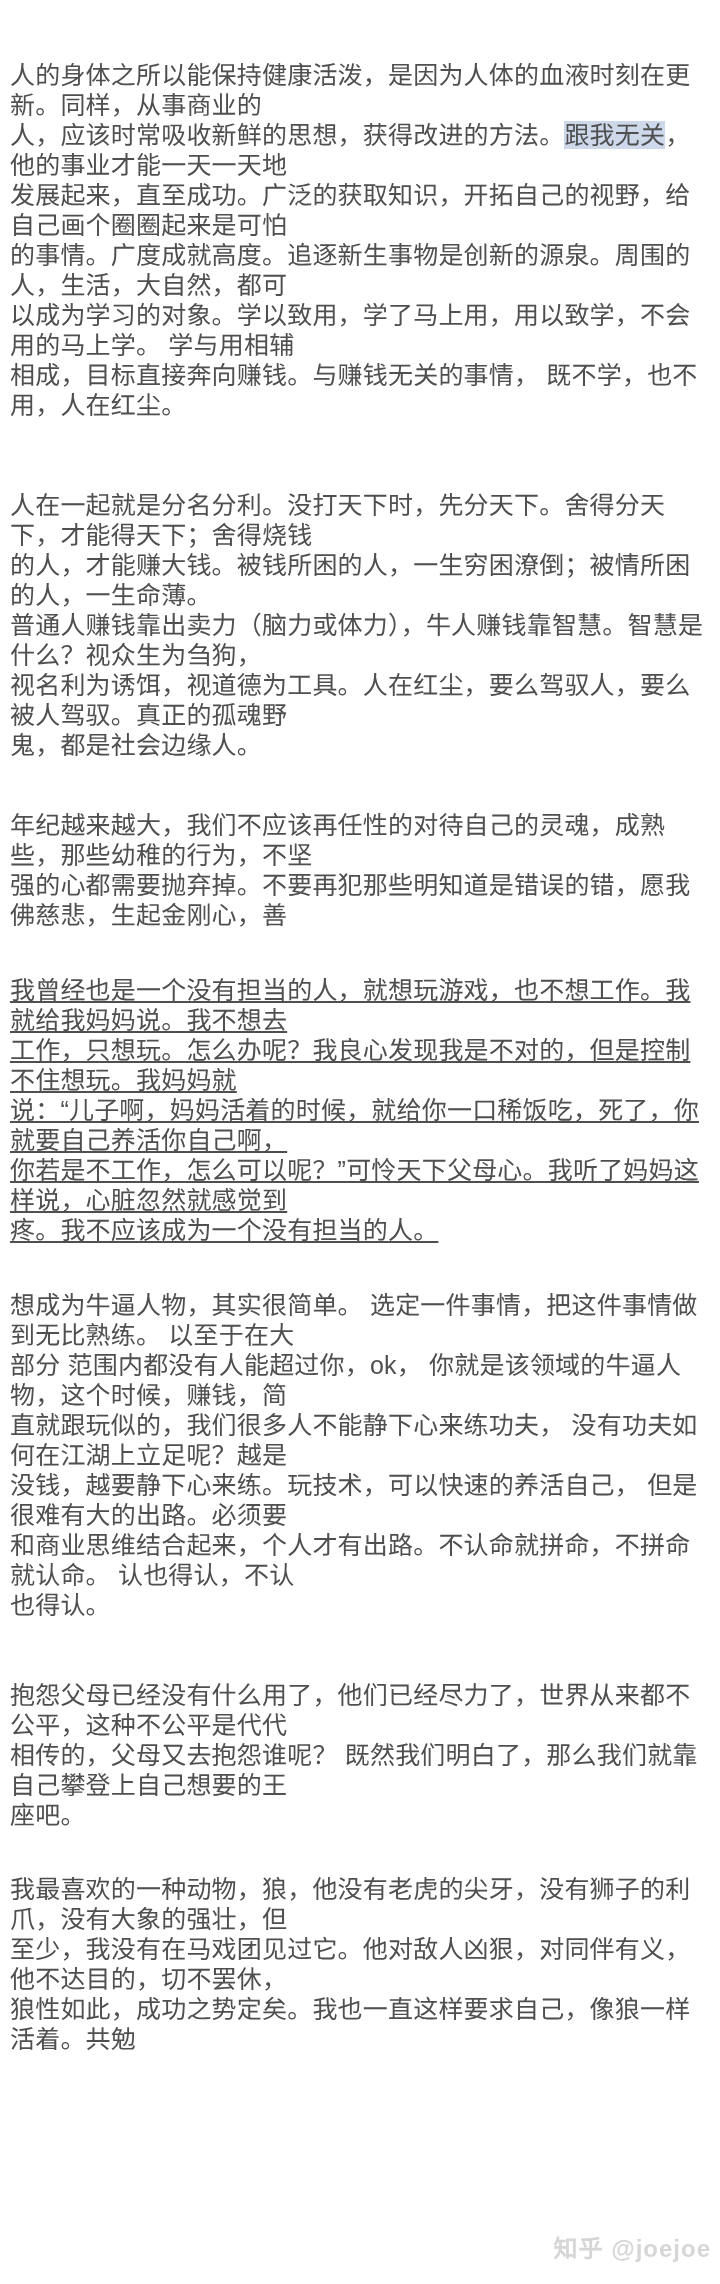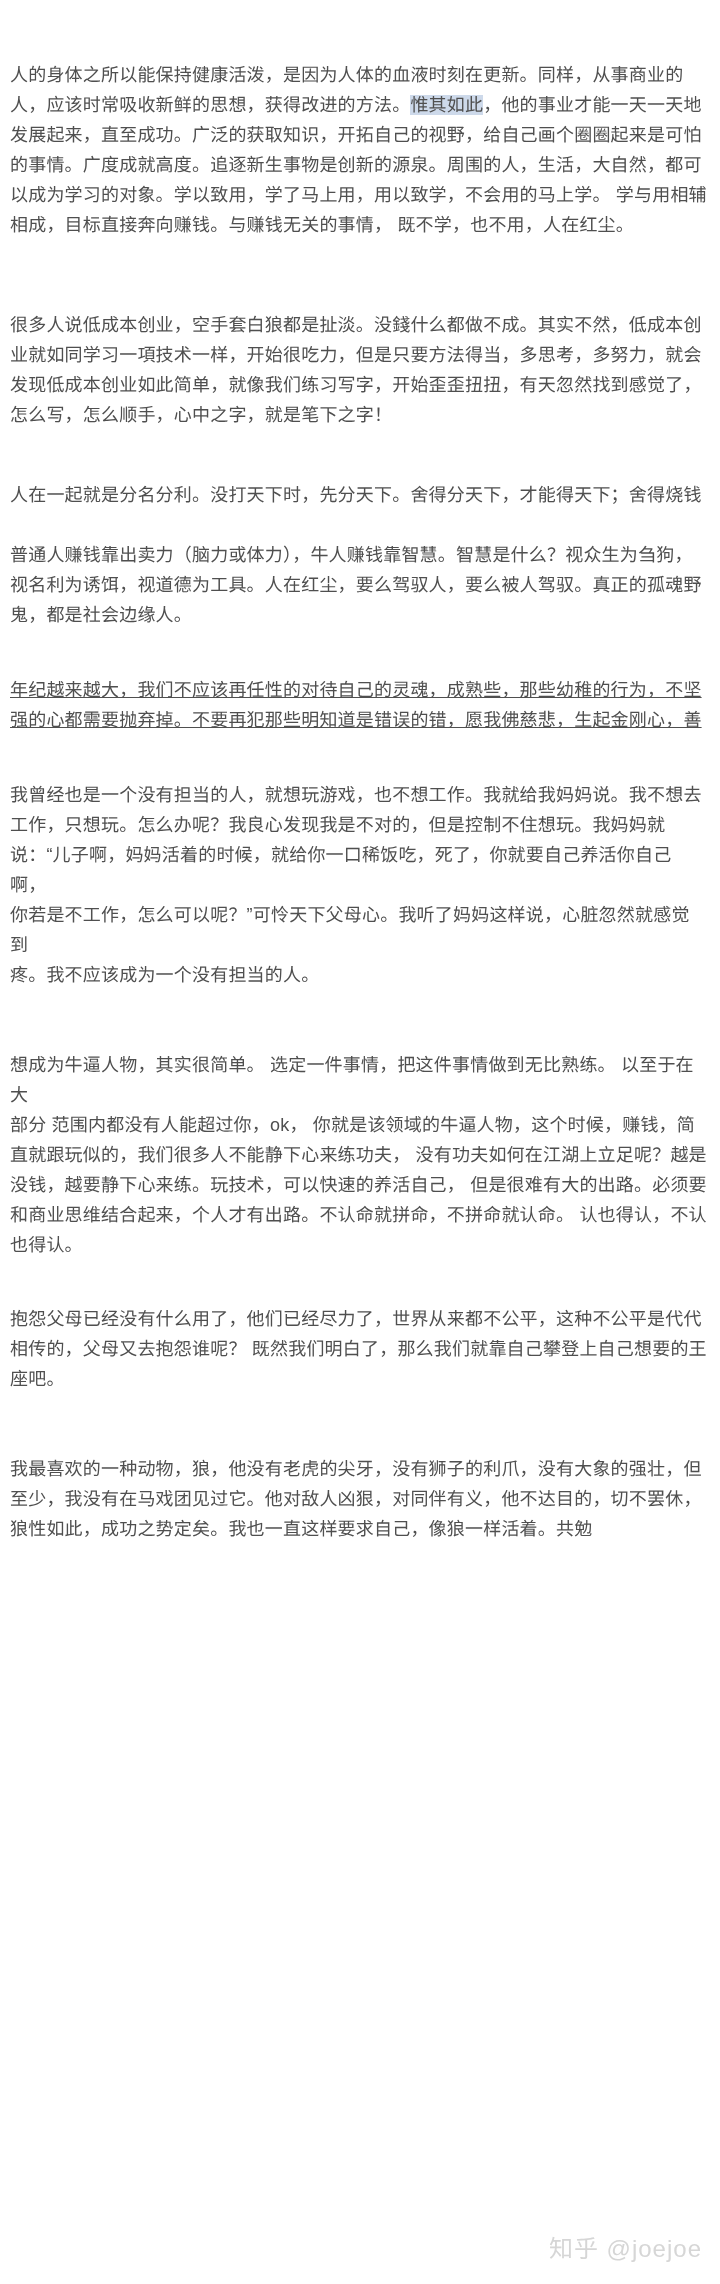--- a/index.html
+++ b/index.html
@@ -17,21 +17,21 @@
   .page{
     position:relative;
     width:720px;
     height:2284px;
     background:var(--bg);
     overflow:hidden;
   }
   .article{
     padding:60px 13px 0 10px;
     color:var(--text);
-    font-size:18px;
+    font-size:25px;
     line-height:30px;
     letter-spacing:0.2px;
     word-break:break-all;
   }
   .article p{
     margin:0;
   }
   
   .article p:nth-of-type(1){margin-bottom:70px;}
   .article p:nth-of-type(2){margin-bottom:50px;}
@@ -46,37 +46,37 @@
   .article p:nth-of-type(11){margin-bottom:30px;}
   .article p:nth-of-type(12){margin-bottom:30px;}
   .article p:nth-of-type(13){margin-bottom:27px;}
   .article p:nth-of-type(14){margin-bottom:23px;}
   .article p:nth-of-type(15){margin-bottom:0;}
   .hl{
     background:var(--hl);
   }
   .watermark{
     position:absolute;
-    right:18px;
+    right:9px;
     bottom:20px;
     font-size:24px;
     letter-spacing:1px;
     color:var(--wm);
     text-shadow:2px 2px 0 #ffffff;
     user-select:none;
+    font-weight:bold;
   }
 </style>
 </head>
 <body>
 
 <div class="page">
   <div class="article">
-      <p><span>人的身体之所以能保持健康活泼，是因为人体的血液时刻在更新。同样，从事商业的</span><br><span>人，应该时常吸收新鲜的思想，获得改进的方法。</span><span class="hl">惟其如此</span><span>，他的事业才能一天一天地</span><br><span>发展起来，直至成功。广泛的获取知识，开拓自己的视野，给自己画个圈圈起来是可怕</span><br><span>的事情。广度成就高度。追逐新生事物是创新的源泉。周围的人，生活，大自然，都可</span><br><span>以成为学习的对象。学以致用，学了马上用，用以致学，不会用的马上学。 学与用相辅</span><br><span>相成，目标直接奔向赚钱。与赚钱无关的事情， 既不学，也不用，人在红尘。</span></p>
-      <p><span>很多人说低成本创业，空手套白狼都是扯淡。没錢什么都做不成。其实不然，低成本创</span><br><span>业就如同学习一項技术一样，开始很吃力，但是只要方法得当，多思考，多努力，就会</span><br><span>发现低成本创业如此简单，就像我们练习写字，开始歪歪扭扭，有天忽然找到感觉了，</span><br><span>怎么写，怎么顺手，心中之字，就是笔下之字！</span></p>
-      <p><span>人在一起就是分名分利。没打天下时，先分天下。舍得分天下，才能得天下；舍得烧钱</span><br><br><span>普通人赚钱靠出卖力（脑力或体力），牛人赚钱靠智慧。智慧是什么？视众生为刍狗，</span><br><span>视名利为诱饵，视道德为工具。人在红尘，要么驾驭人，要么被人驾驭。真正的孤魂野</span><br><span>鬼，都是社会边缘人。</span></p>
+      <p><span>人的身体之所以能保持健康活泼，是因为人体的血液时刻在更新。同样，从事商业的</span><br><span>人，应该时常吸收新鲜的思想，获得改进的方法。</span><span class="hl">跟我无关</span><span>，他的事业才能一天一天地</span><br><span>发展起来，直至成功。广泛的获取知识，开拓自己的视野，给自己画个圈圈起来是可怕</span><br><span>的事情。广度成就高度。追逐新生事物是创新的源泉。周围的人，生活，大自然，都可</span><br><span>以成为学习的对象。学以致用，学了马上用，用以致学，不会用的马上学。 学与用相辅</span><br><span>相成，目标直接奔向赚钱。与赚钱无关的事情， 既不学，也不用，人在红尘。</span></p>
+      <p><span>人在一起就是分名分利。没打天下时，先分天下。舍得分天下，才能得天下；舍得烧钱</span><br><span>的人，才能赚大钱。被钱所困的人，一生穷困潦倒；被情所困的人，一生命薄。</span><br><span>普通人赚钱靠出卖力（脑力或体力），牛人赚钱靠智慧。智慧是什么？视众生为刍狗，</span><br><span>视名利为诱饵，视道德为工具。人在红尘，要么驾驭人，要么被人驾驭。真正的孤魂野</span><br><span>鬼，都是社会边缘人。</span></p>
       <p><span>年纪越来越大，我们不应该再任性的对待自己的灵魂，成熟些，那些幼稚的行为，不坚</span><br><span>强的心都需要抛弃掉。不要再犯那些明知道是错误的错，愿我佛慈悲，生起金刚心，善</span><br></p>
       <p><span>我曾经也是一个没有担当的人，就想玩游戏，也不想工作。我就给我妈妈说。我不想去</span><br><span>工作，只想玩。怎么办呢？我良心发现我是不对的，但是控制不住想玩。我妈妈就</span><br><span>说：“儿子啊，妈妈活着的时候，就给你一口稀饭吃，死了，你就要自己养活你自己啊，</span><br><span>你若是不工作，怎么可以呢？”可怜天下父母心。我听了妈妈这样说，心脏忽然就感觉到</span><br><span>疼。我不应该成为一个没有担当的人。</span></p>
       <p><span>想成为牛逼人物，其实很简单。 选定一件事情，把这件事情做到无比熟练。 以至于在大</span><br><span>部分 范围内都没有人能超过你，ok， 你就是该领域的牛逼人物，这个时候，赚钱，简</span><br><span>直就跟玩似的，我们很多人不能静下心来练功夫， 没有功夫如何在江湖上立足呢？越是</span><br><span>没钱，越要静下心来练。玩技术，可以快速的养活自己， 但是很难有大的出路。必须要</span><br><span>和商业思维结合起来，个人才有出路。不认命就拼命，不拼命就认命。 认也得认，不认</span><br><span>也得认。</span></p>
       <p><span>抱怨父母已经没有什么用了，他们已经尽力了，世界从来都不公平，这种不公平是代代</span><br><span>相传的，父母又去抱怨谁呢？ 既然我们明白了，那么我们就靠自己攀登上自己想要的王</span><br><span>座吧。</span></p>
       <p><span>我最喜欢的一种动物，狼，他没有老虎的尖牙，没有狮子的利爪，没有大象的强壮，但</span><br><span>至少，我没有在马戏团见过它。他对敌人凶狠，对同伴有义，他不达目的，切不罢休，</span><br><span>狼性如此，成功之势定矣。我也一直这样要求自己，像狼一样活着。共勉</span></p>
     </div>
   <div class="watermark">知乎 @joejoe</div>
 </div>
 
 </body></html>

